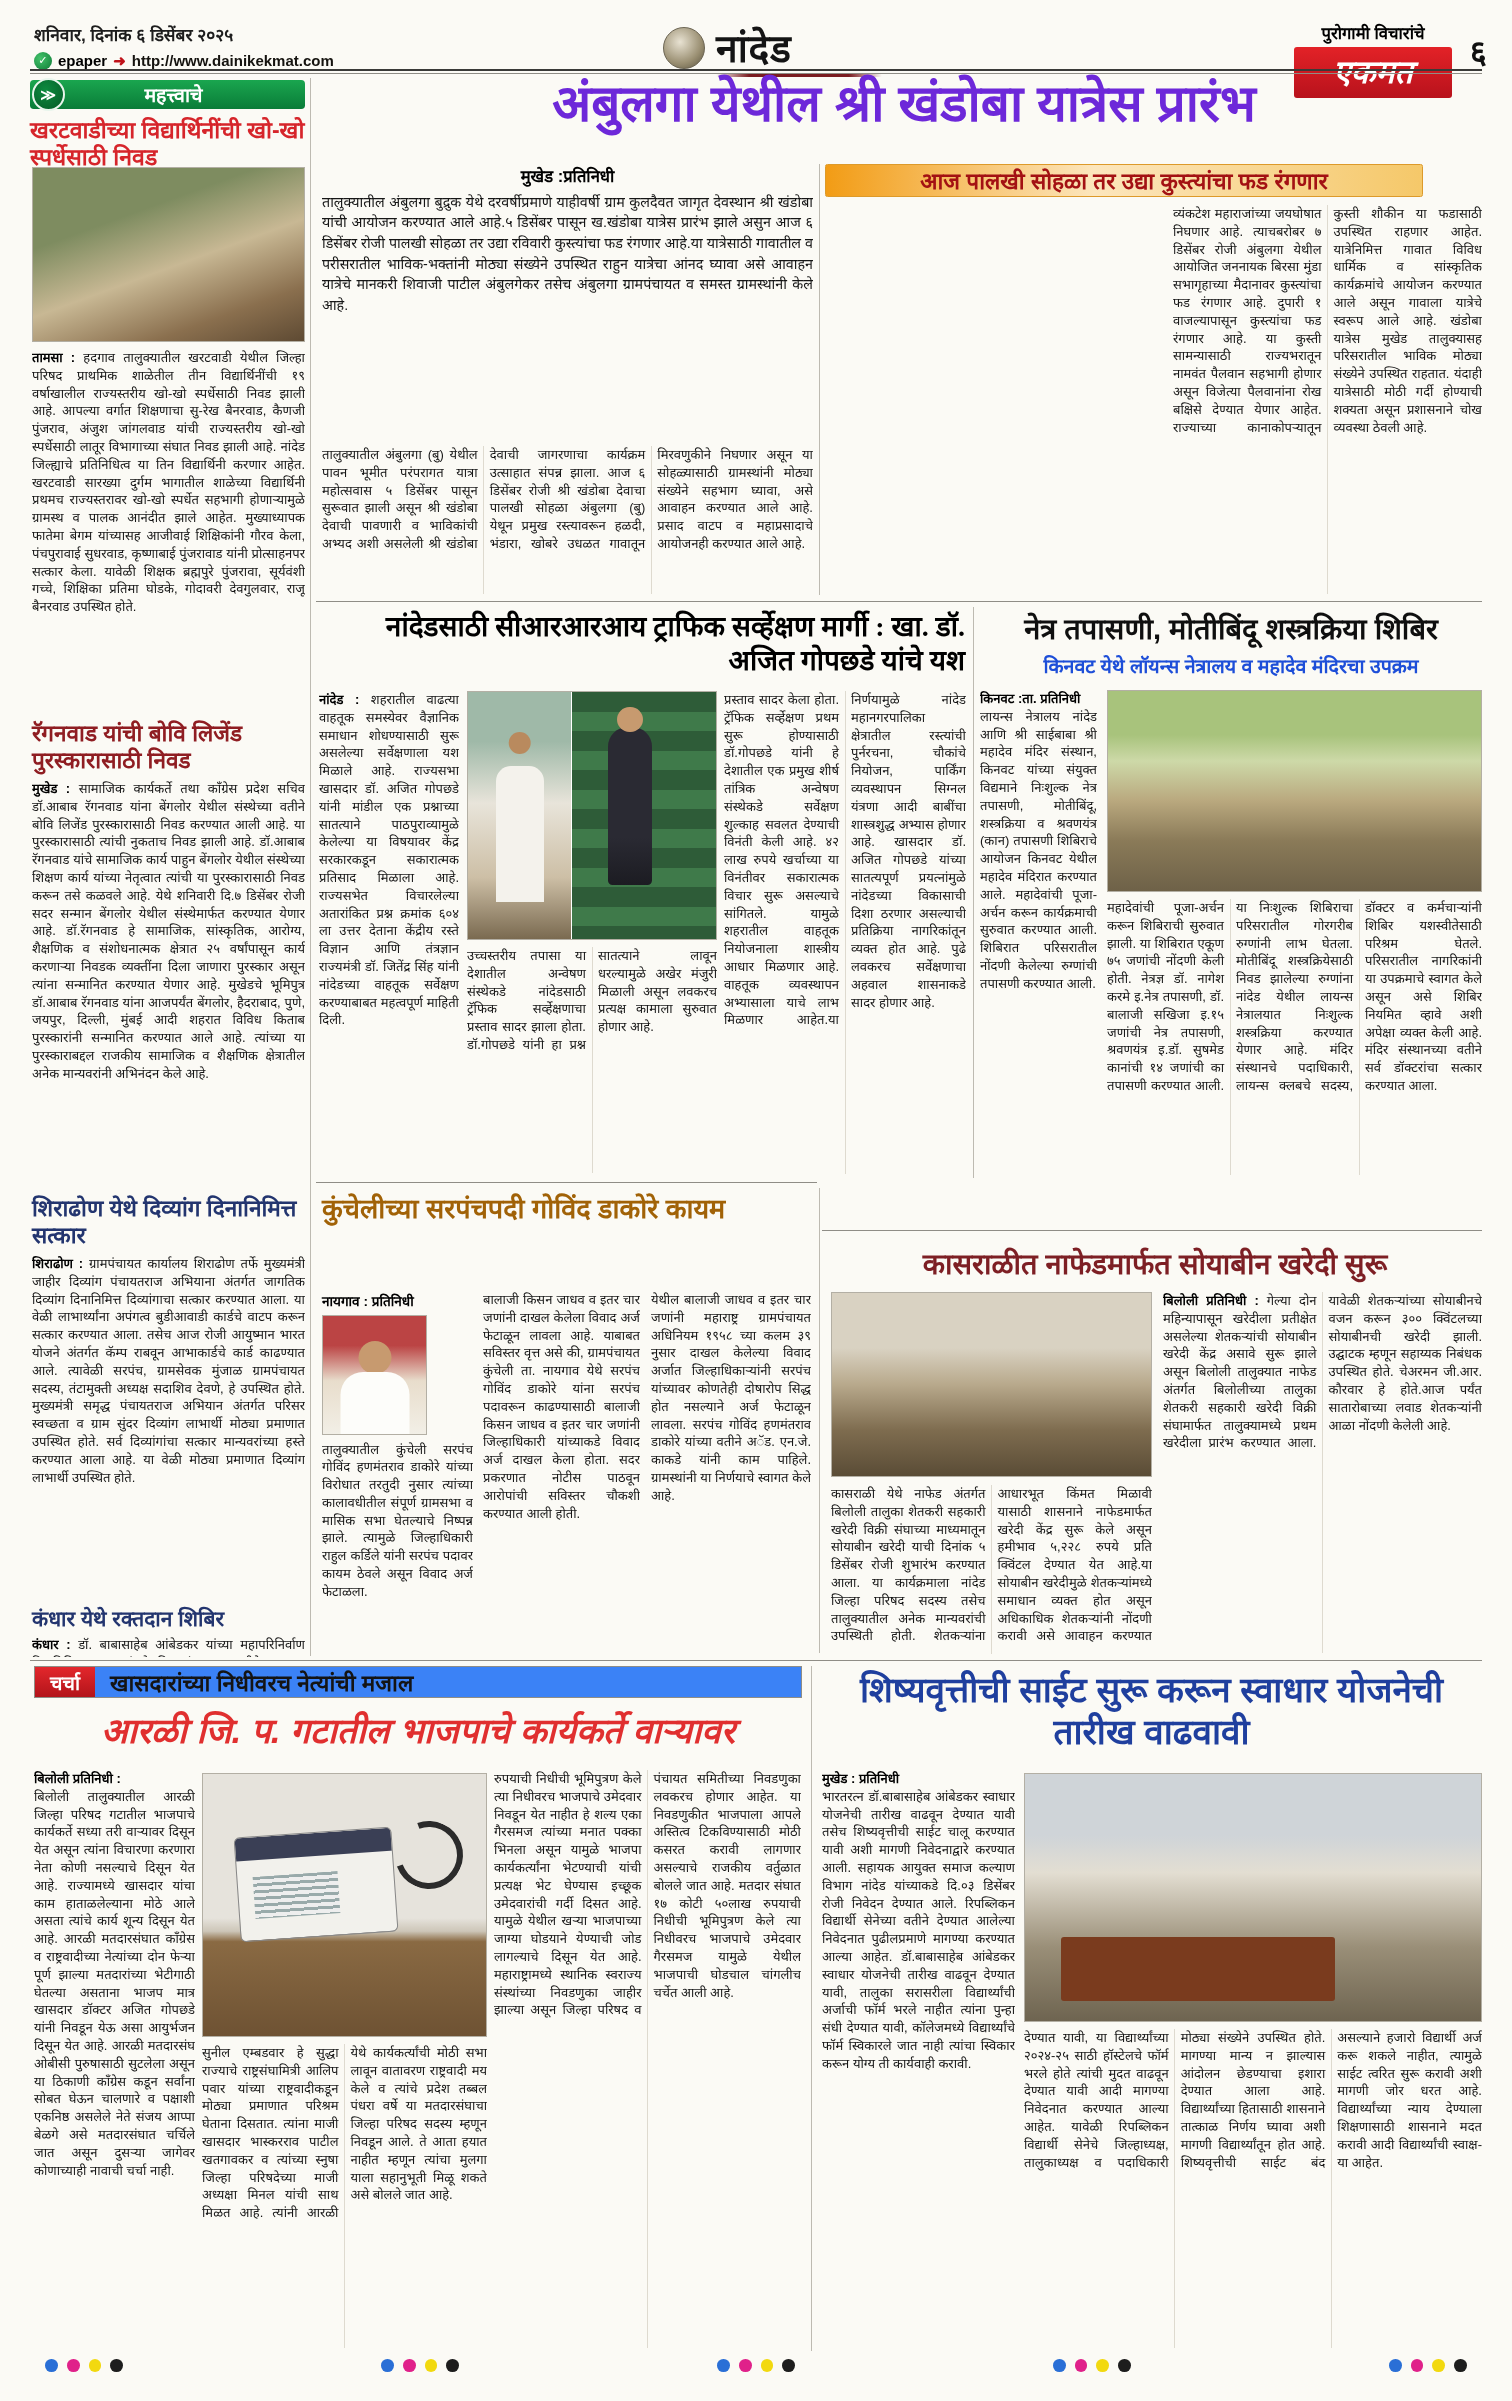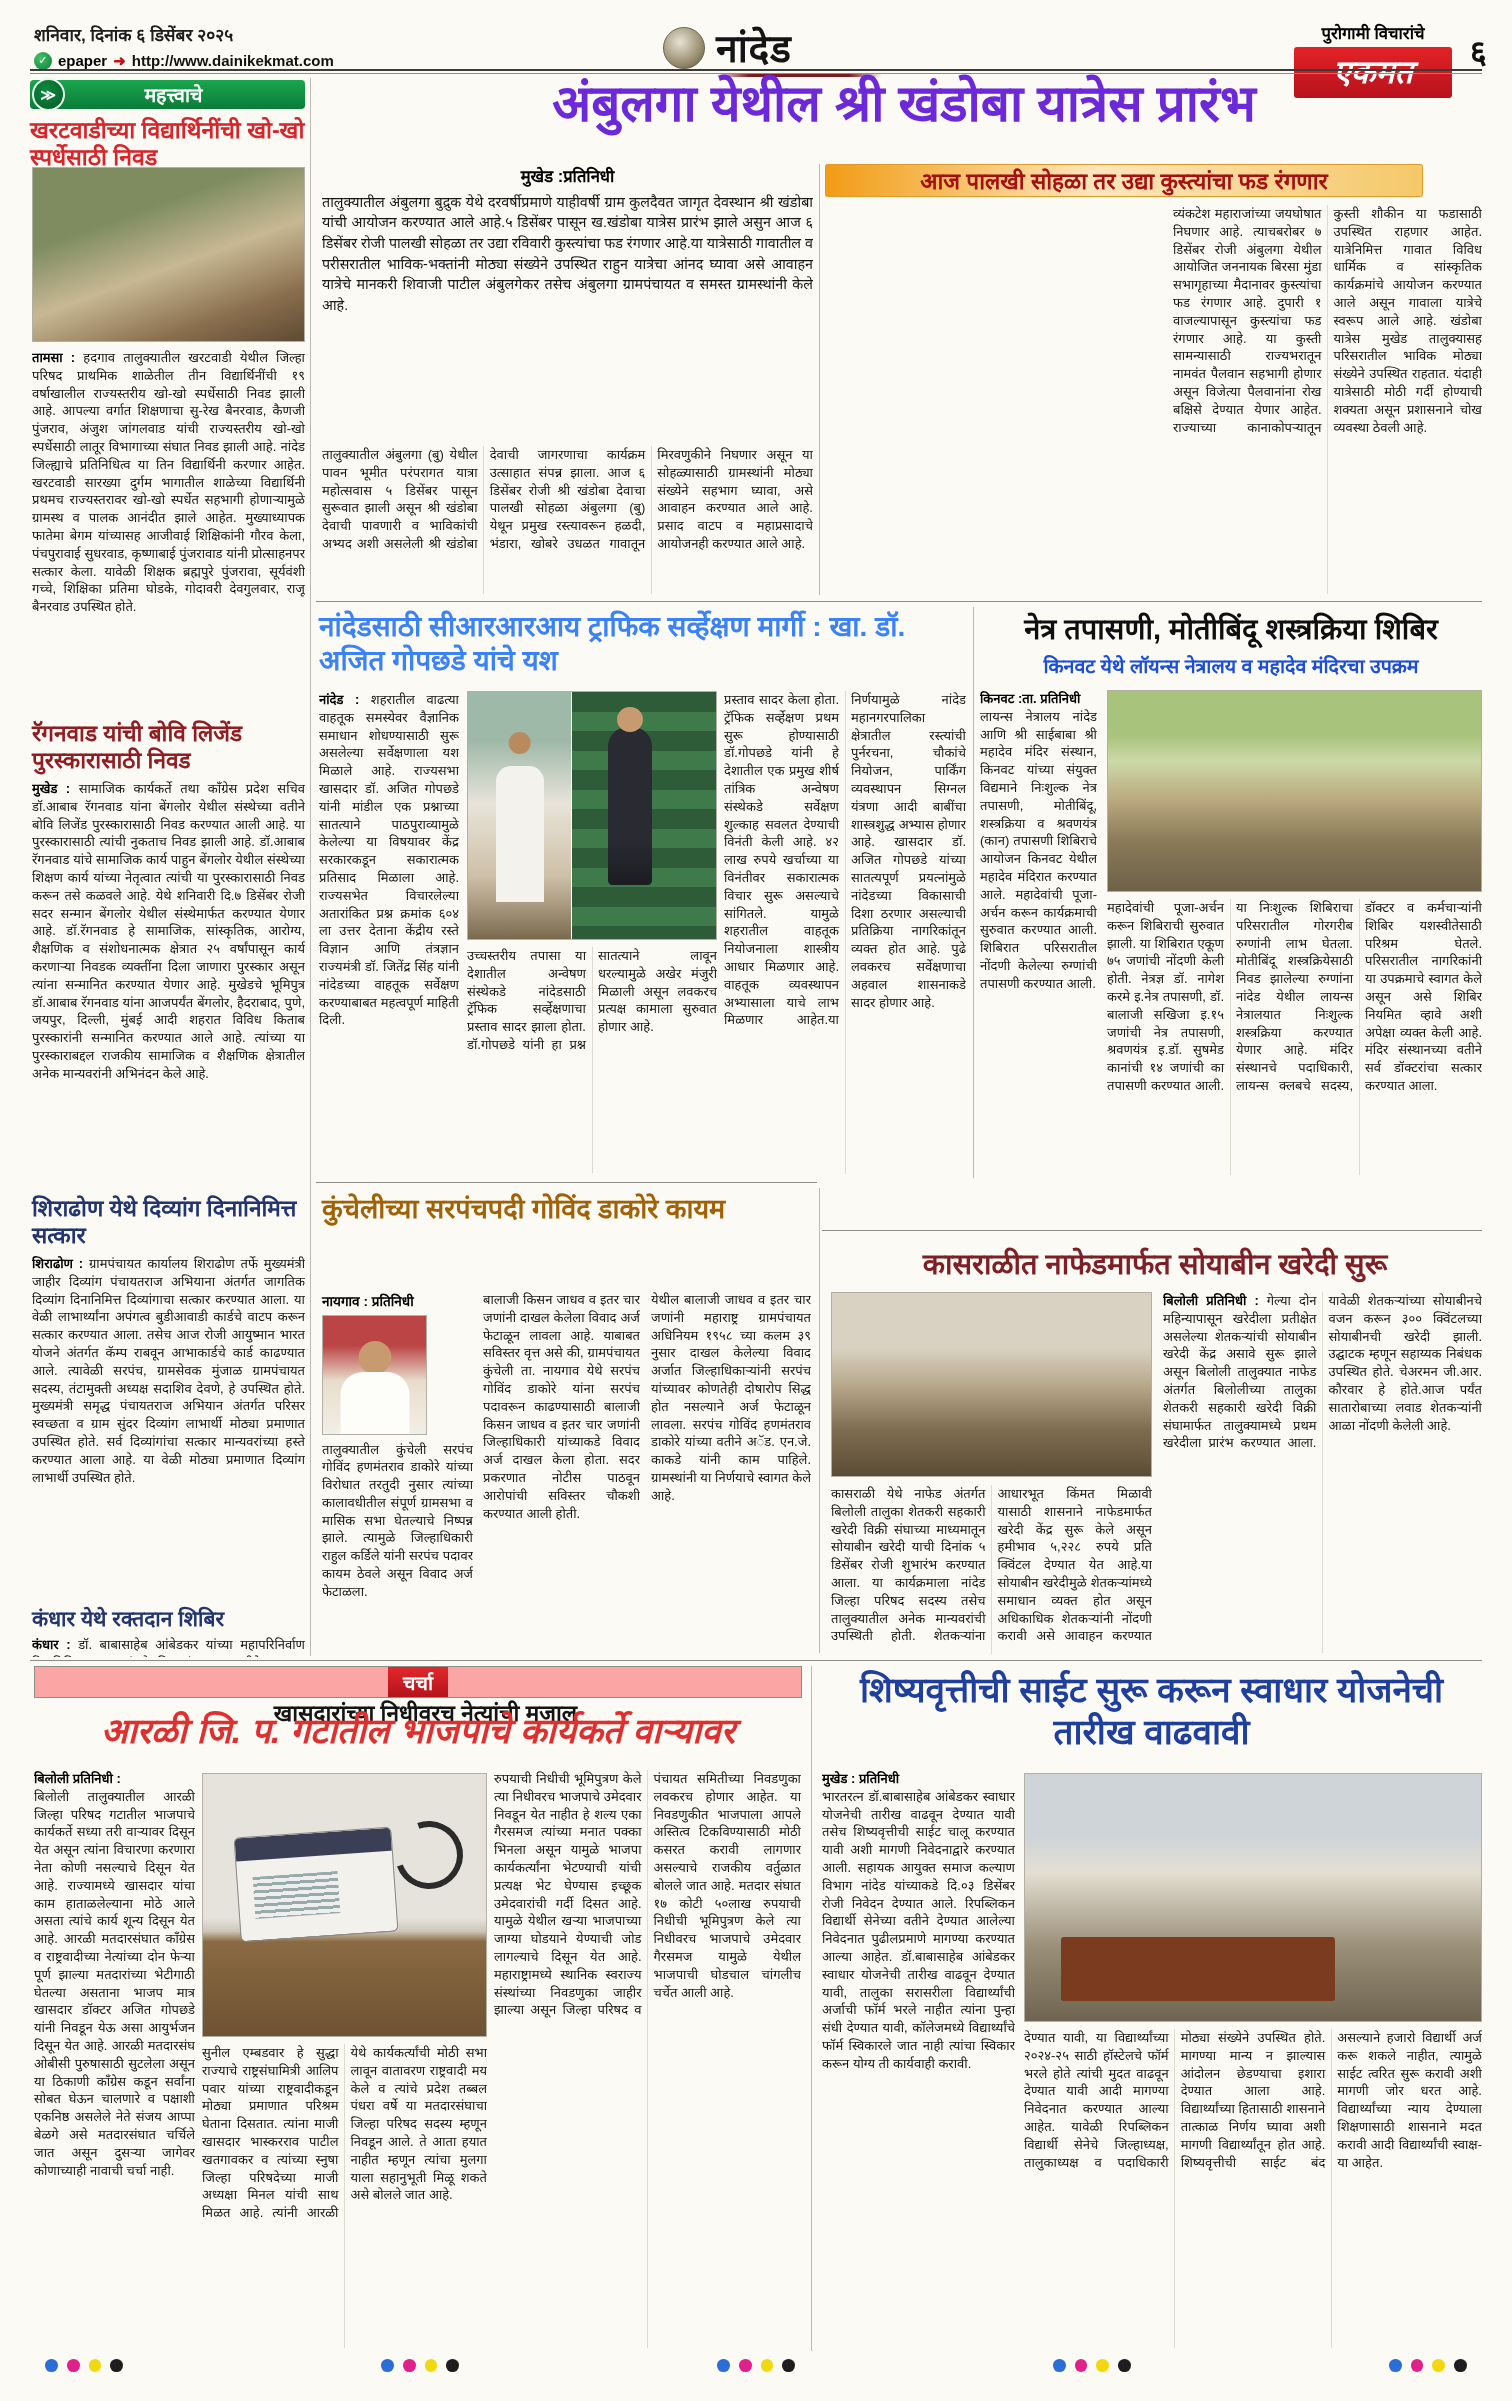--- a/index.html
+++ b/index.html
@@ -40,29 +40,29 @@
   
   .lead-headline { text-align:center; color:#6d28d9; font-size:51px; font-weight:bold; line-height:1.05; }
   .lead-byline { text-align:center; font-size:16.6px; font-weight:bold; margin-bottom:4.5px; }
   .lead-banner { display:flex; align-items:center; justify-content:center; height:33px; background:linear-gradient(90deg,#f29c15,#fce6bd 45%,#f5c869); border-radius:2.3px; border:0.8px solid #dd9a2a; }
   .lead-banner span { color:#a31113; font-size:22.6px; font-weight:bold; }
   .deity { background: radial-gradient(circle at 50% 38%, #f6cf35 0 10%, #eda21e 28%, #a6490e 55%, #5a1e08 78%, #2e0f04); }
   .deity-idol { position:absolute; left:50%; top:38%; width:113px; height:143px; transform:translate(-50%,-50%); background:radial-gradient(circle at 50% 22%, #f9e08a 0 16%, #caa63f 30%, #7a4a16 70%, #4a2708); border-radius:50% 50% 40% 40%; box-shadow:0 0 45px 22.6px rgba(250,200,60,.45); }
   .deity-cap { position:absolute; left:0; right:0; bottom:4.5px; text-align:center; color:#ffe44d; font-size:16.6px; font-weight:bold; text-shadow:0 0.8px 2.3px #000; }
 
   
-  .crri-h { text-align:left; color:#3b82f6; font-size:28px; font-weight:bold; line-height:1.2; }
+  .crri-h { text-align:right; color:#000000; font-size:28px; font-weight:bold; line-height:1.2;font-family:Liberation Serif, serif; }
   .eye-h { text-align:center; color:#0f0f0f; font-size:29px; font-weight:bold; }
   .eye-sub { text-align:center; color:#1d4ed8; font-size:19.6px; font-weight:bold; }
   .sar-h { color:#a16207; font-size:27px; font-weight:bold; line-height:1.15; }
   .soy-h { text-align:center; color:#7d1f24; font-size:29px; font-weight:bold; }
   .bjp-h { text-align:center; color:#e02f2f; font-size:35px; font-weight:bold; }
   .sch-h { text-align:center; color:#1f3f9e; font-size:35px; font-weight:bold; line-height:1.2; }
 
-  .charcha { position:absolute; display:flex; align-items:center; border:0.8px solid #8f8d86; background:#fca5a5;flex-direction:column; }
+  .charcha { position:absolute; display:flex; align-items:center; border:0.8px solid #8f8d86; background:#3b82f6; }
   .charcha-label { background:linear-gradient(180deg,#e3272c,#b3141a); color:#fff; font-size:19.6px; font-weight:bold; padding:3.8px 15px; height:100%; display:flex; align-items:center; }
   .charcha-h { font-size:22.6px; font-weight:bold; color:#141414; padding-left:15px; }
 
   
   .photo-school { background:linear-gradient(160deg,#7e8c60 0 30%, #c8b894 55%, #8a6f4e 80%, #5e4a33); }
   .photo-parl { background:repeating-linear-gradient(180deg, #2e5c38 0 19.6px, #3f7a4a 19.6px 39px), linear-gradient(#355); }
   .parl-man { position:absolute; right:26%; top:14%; width:44px; height:64%; background:linear-gradient(180deg,#2a2a33 0 70%, #1c1c22); border-radius:19.6px 19.6px 4.5px 4.5px; }
   .parl-head { position:absolute; right:calc(26% + 9px); top:6%; width:25.6px; height:25.6px; border-radius:50%; background:#c79a6f; }
   .parl-inset { position:absolute; left:0; top:0; width:42%; height:100%; border-right:1.5px solid #fff; background:linear-gradient(180deg,#9fb9a8 0 20%, #e8e4da 45%, #cdbfa6 75%, #7a6a50); }
   .inset-head { position:absolute; left:50%; top:16%; width:22.6px; height:22.6px; transform:translateX(-50%); border-radius:50%; background:#b98a5e; }

